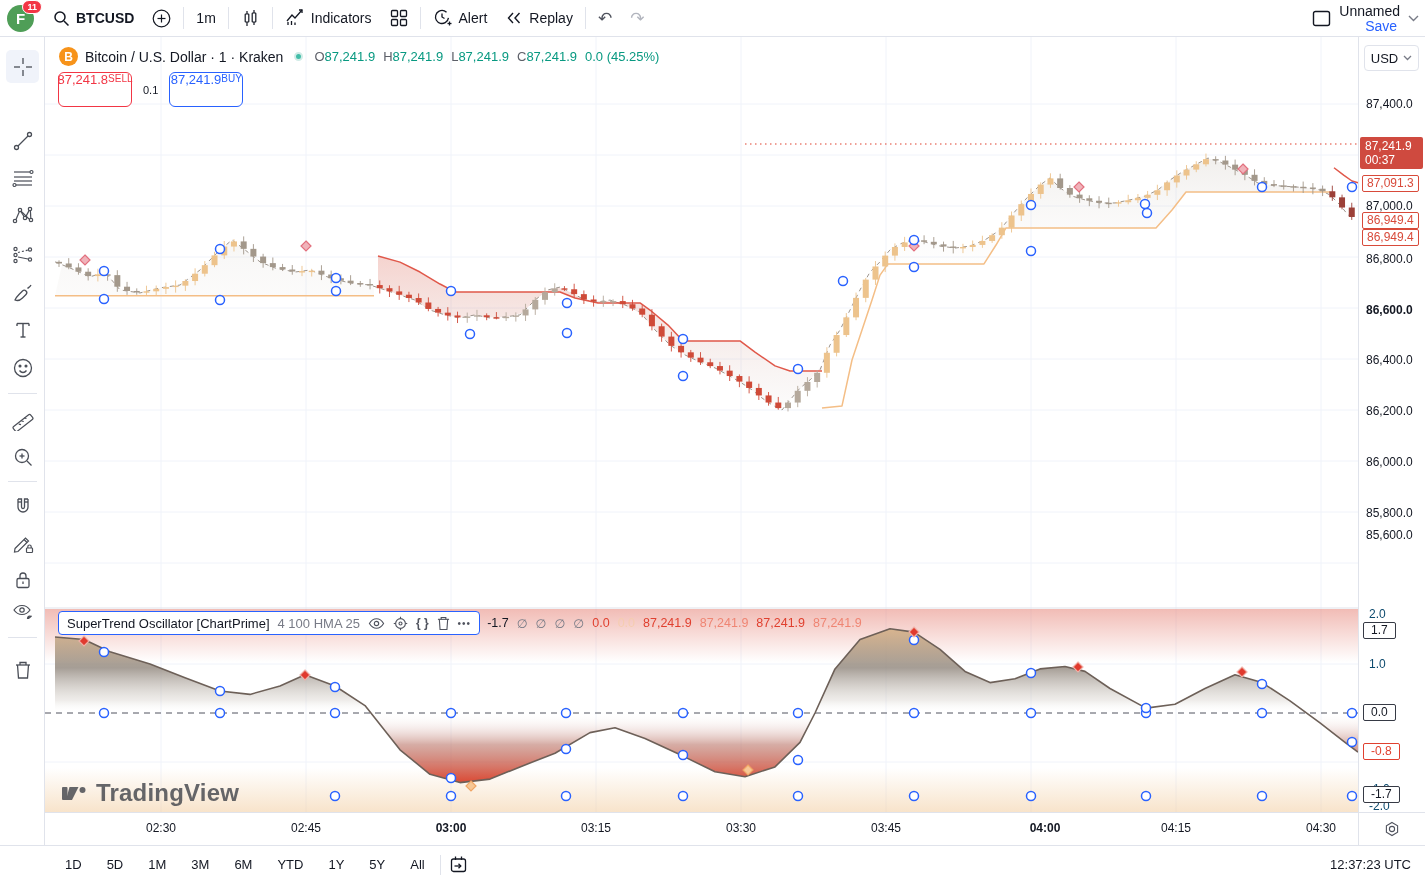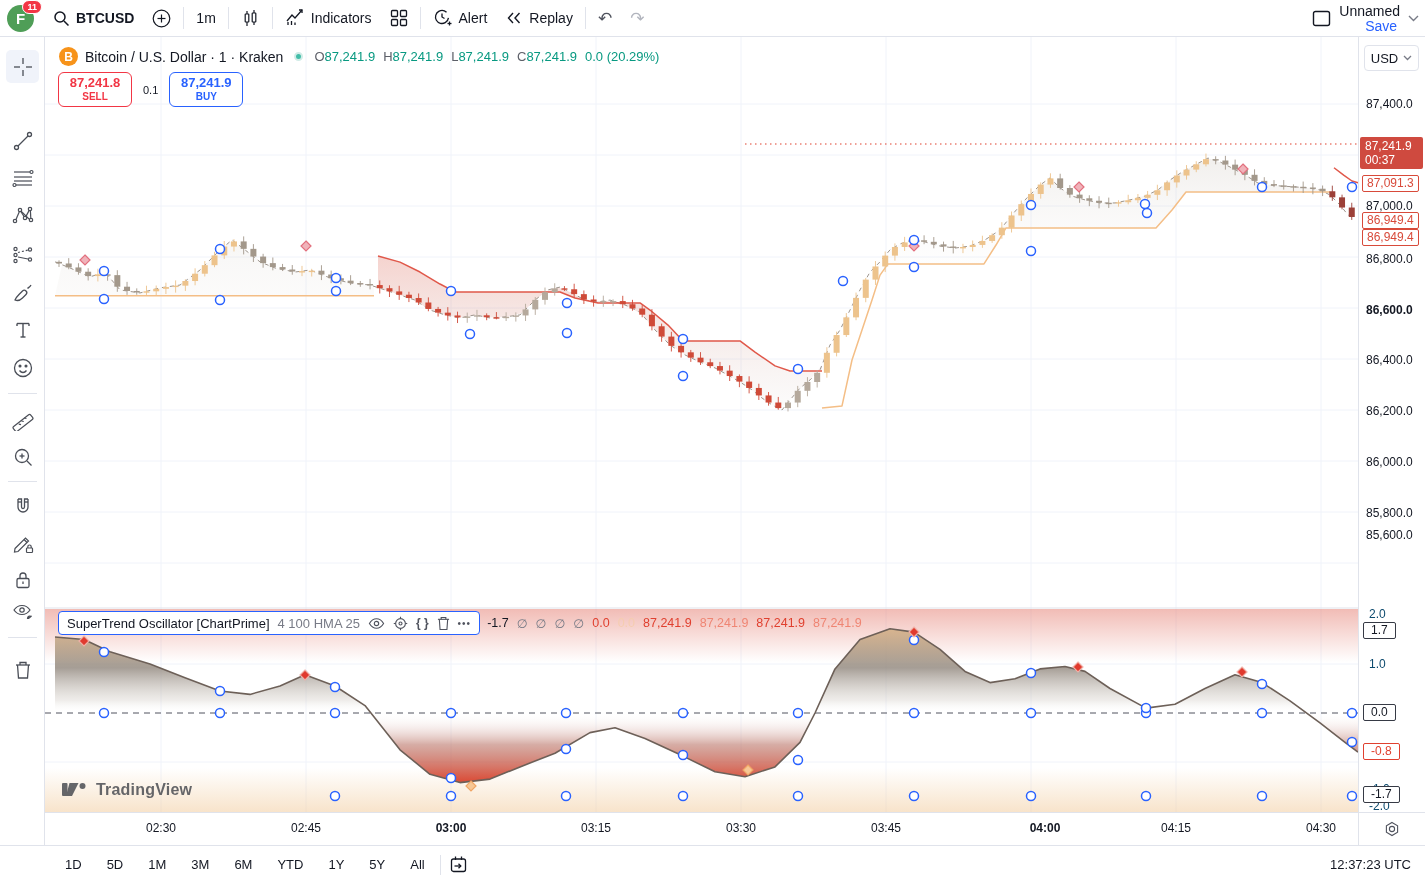--- a/index.html
+++ b/index.html
@@ -41,21 +41,21 @@
   #legend { position:absolute; left:59px; top:47px; display:flex; align-items:center; gap:7px;
     font-size:14px; z-index:10; }
   .btc-dot { width:19px; height:19px; border-radius:50%; background:#f7931a; color:#fff;
     display:flex; align-items:center; justify-content:center; font-size:12px; font-weight:bold; }
   .mkt-dot { width:9px; height:9px; border-radius:50%; background:#42bda8; border:2px solid #d1ece7; margin:0 4px; }
   .ohlc { display:flex; gap:8px; font-size:13px; }
   .ohlc .lt { color:#5d6069; }
   .ohlc .vl { color:#089981; }
   #trade { position:absolute; left:58px; top:72px; display:flex; align-items:center; z-index:10; }
   .trade-box { width:74px; height:35px; border-radius:6px; background:#fff; text-align:center;
-    display:flex; flex-direction:column; justify-content:center; line-height:1.15; cursor:pointer;font-weight:bold; }
+    display:flex; flex-direction:row; justify-content:center; line-height:1.15; cursor:pointer; }
   .trade-box .pr { font-size:13px; }
   .trade-box .lb { font-size:10px; }
   .sell { border:1px solid #f23645; color:#f23645; }
   .buy  { border:1px solid #2962ff; color:#2962ff; }
   .spread { font-size:11px; color:#131722; margin:0 11px; }
 
   
   #ind-row { position:absolute; left:58px; top:611px; display:flex; align-items:center; z-index:10; font-size:13px; }
   #ind-box { display:flex; align-items:center; gap:8px; background:#fff; border:1px solid #2962ff;
     border-radius:4px; height:24px; padding:0 8px; }
@@ -93,21 +93,21 @@
   #bottom-bar { position:absolute; left:0; top:845px; width:1425px; height:38px; background:#fff;
     border-top:1px solid #e0e3eb; display:flex; align-items:center; z-index:30; font-size:13px; }
   #ranges { display:flex; align-items:center; gap:11px; margin-left:58px; }
   .range { padding:3px 7px; border-radius:4px; color:#131722; cursor:pointer; }
   .bb-sep { width:1px; height:20px; background:#e0e3eb; margin:0 8px; }
   #clock { position:absolute; right:14px; font-size:13px; color:#131722; cursor:pointer; }
 
   
   #watermark { position:absolute; left:62px; top:779px; display:flex; align-items:center; gap:7px;
     opacity:0.8; z-index:5; }
-  #watermark .wm-text { font-size:16px; font-weight:bold; color:#40434a; letter-spacing:0.2px; }
+  #watermark .wm-text { font-size:24px; font-weight:bold; color:#40434a; letter-spacing:0.2px; }
 
   #chart-svg { position:absolute; left:0; top:0; z-index:1; }
 </style>
 </head>
 <body>
 
 <div id="stage">
 
   <div id="topbar">
     <div class="tb-left">
@@ -772,21 +772,21 @@
 
   <div id="legend">
     <span class="btc-dot">B</span>
     <span>Bitcoin / U.S. Dollar · 1 · Kraken</span>
     <span class="mkt-dot"></span>
     <span class="ohlc">
       <span><span class="lt">O</span><span class="vl">87,241.9</span></span>
       <span><span class="lt">H</span><span class="vl">87,241.9</span></span>
       <span><span class="lt">L</span><span class="vl">87,241.9</span></span>
       <span><span class="lt">C</span><span class="vl">87,241.9</span></span>
-      <span class="vl">0.0 (20.29%)</span>
+      <span class="vl">0.0 (45.25%)</span>
     </span>
   </div>
 
   <div id="trade">
     <div class="trade-box sell">
       <div class="pr">87,241.8</div>
       <div class="lb">SELL</div>
     </div>
     <span class="spread">0.1</span>
     <div class="trade-box buy">

